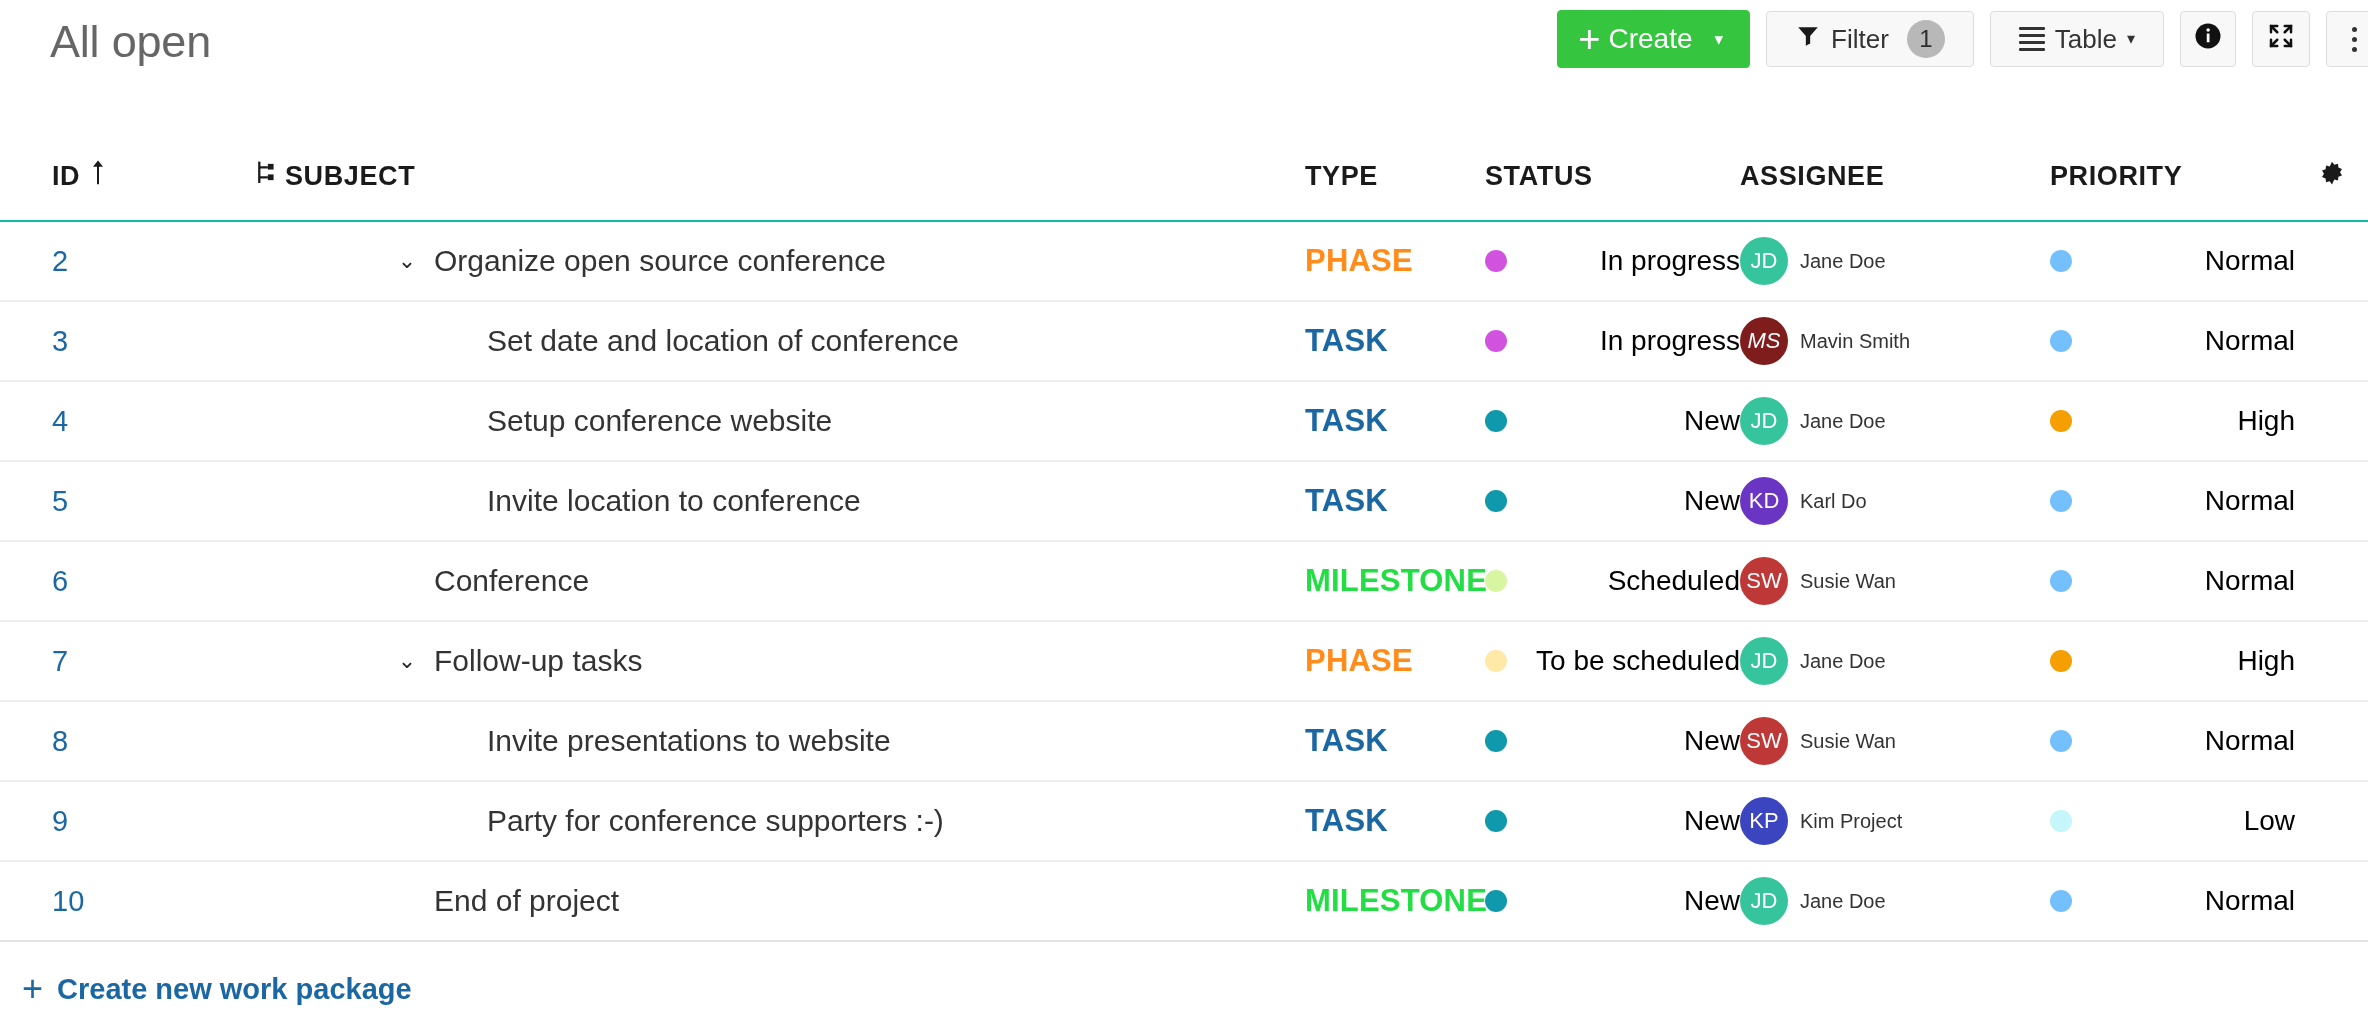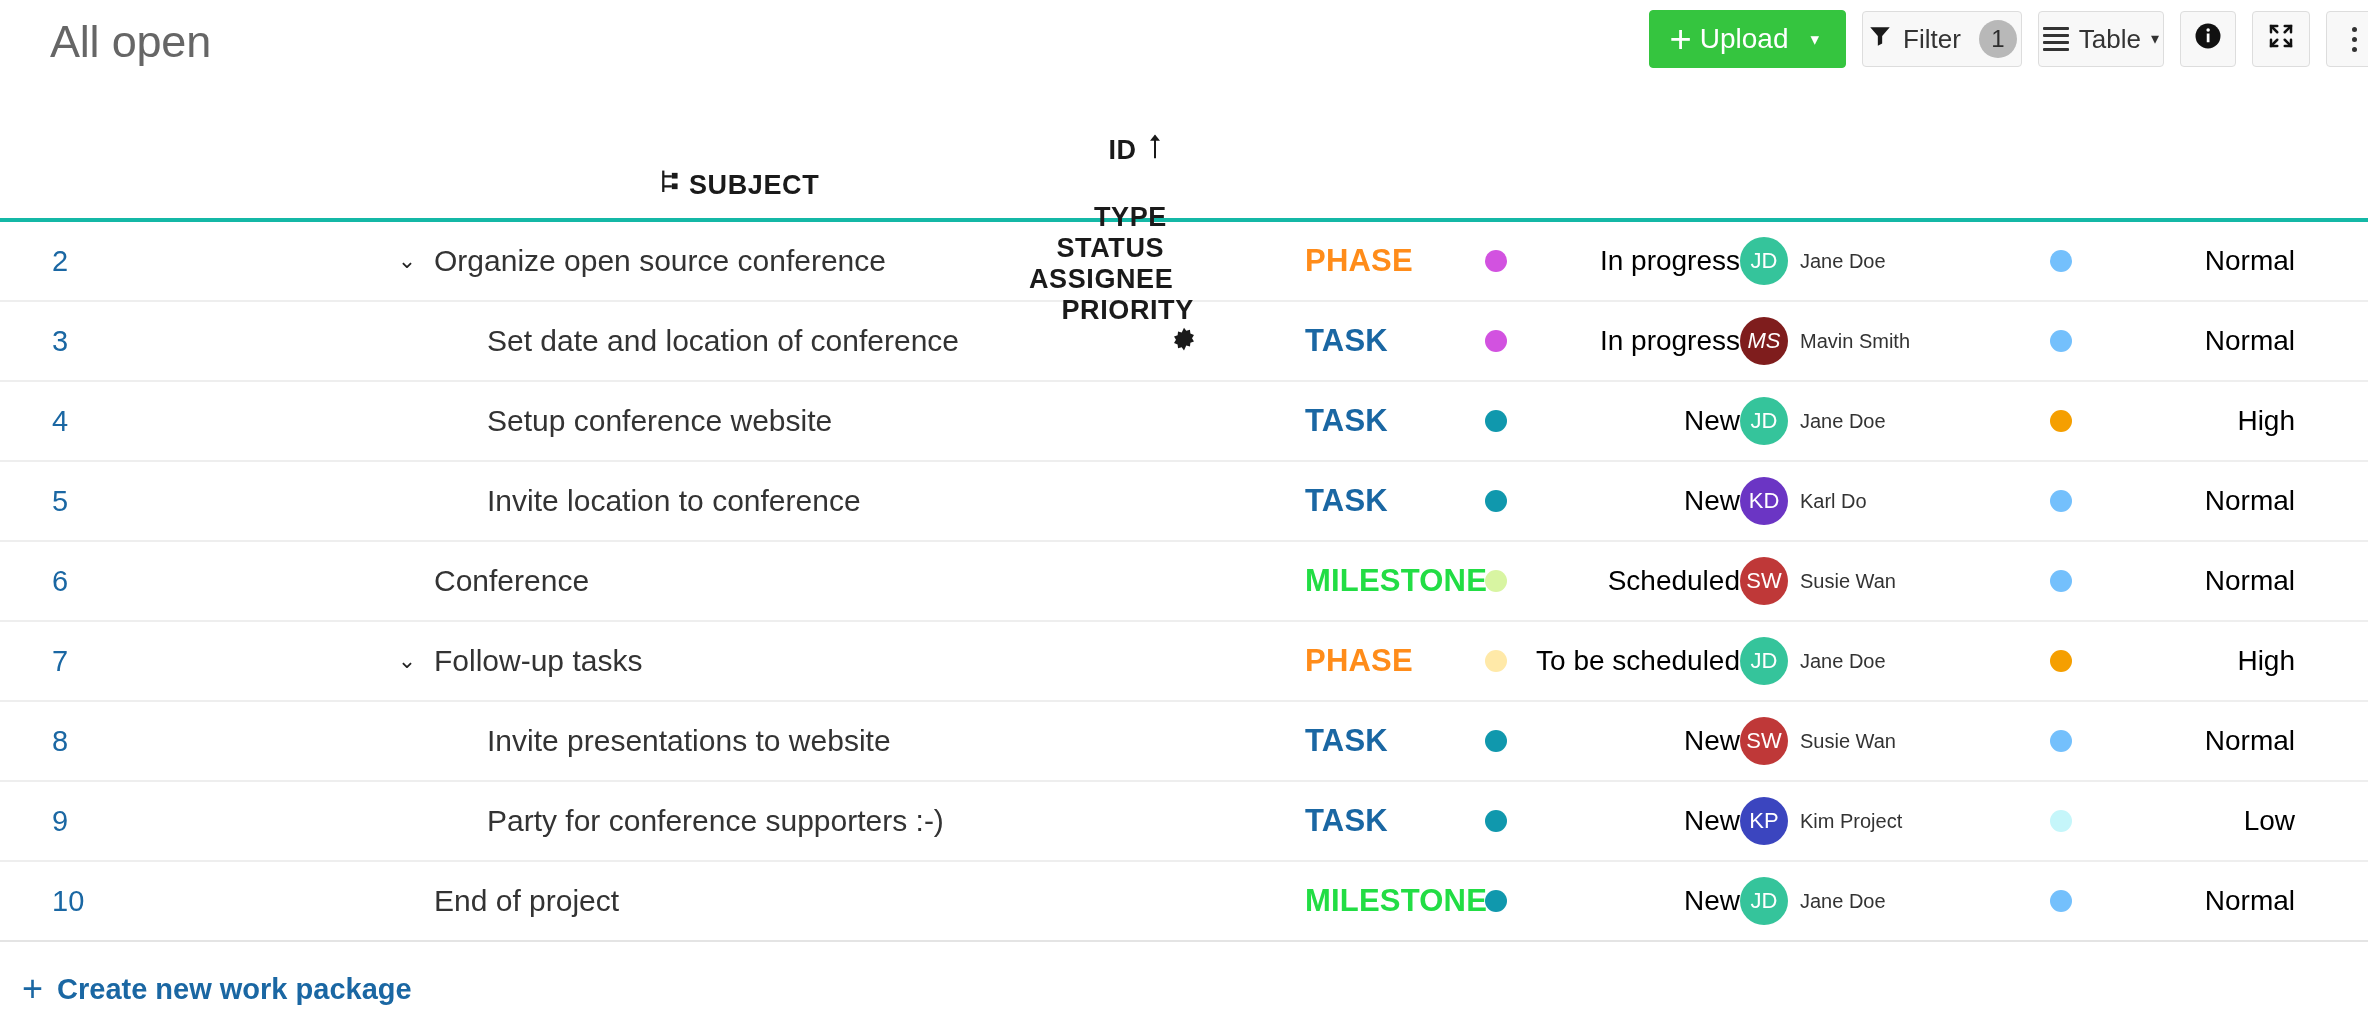--- a/index.html
+++ b/index.html
@@ -23,21 +23,21 @@
     white-space: nowrap;
   }
   .tb-right {
     position: absolute; right: 18px; top: 10px;
     display: flex; align-items: center; gap: 16px;
   }
   .btn {
     display: inline-flex; align-items: center; justify-content: center;
     border: 1px solid #dddddd; background: #f8f8f8; border-radius: 4px;
     height: 56px; color: #333; font-size: 26px; cursor: pointer;
-    padding: 0 4px; gap: 10px; white-space: nowrap;
+    padding: 0 28px; gap: 10px; white-space: nowrap;
   }
   .btn-create {
     background: #35c53f; border: 1px solid #35c53f; color: #ffffff;
     height: 58px; padding: 0 26px 0 20px; font-size: 28px; gap: 6px;
     border-radius: 4px;
   }
   .btn-create .plus { font-size: 38px; line-height: 1; font-weight: 300; margin-right: 2px; }
   .btn-create .caret { margin-left: 16px; font-size: 17px; }
   .caret { font-size: 16px; line-height: 1; }
   .filter-badge {
@@ -51,21 +51,21 @@
   .bars { display:inline-block; width: 26px; }
   .bars i { display:block; height:3px; background:#333; margin-bottom:4px; border-radius:1px; }
   .bars i:last-child { margin-bottom:0; }
   .dots-v { display:flex; flex-direction:column; gap:5px; align-items:center; }
   .dots-v b { width:5px; height:5px; border-radius:50%; background:#333; display:block; }
 
   
   .table { position: absolute; left: 0; top: 132px; width: 2368px; }
   .row { display: flex; align-items: center; width: 2368px; }
   .thead {
-    height: 90px; border-bottom: 4px solid #14b8a6; flex-direction: column;
+    height: 90px; border-bottom: 2px solid #14b8a6;
   }
   .th {
     font-size: 27px; font-weight: 700; color: #1a1a1a; letter-spacing: 0.6px;
     display: flex; align-items: center; gap: 10px;
   }
   .tr { height: 80px; border-bottom: 2px solid #eeeeee; }
   .tr:last-of-type { border-bottom: 2px solid #e4e4e4; }
 
   .c-id       { width: 255px; padding-left: 52px; }
   .c-subject  { width: 1050px; }
@@ -117,21 +117,21 @@
 
 <div class="page">
 
   <div class="toolbar">
     <div class="page-title">All open</div>
 
     <div class="tb-right">
 
       <div class="btn btn-create">
         <span class="plus">+</span>
-        <span>Upload</span>
+        <span>Create</span>
         <span class="caret">▾</span>
       </div>
 
       <div class="btn">
         <span>
           <svg width="26" height="26" viewBox="0 0 24 24">
               <path d="M3 4h18l-7 8v7l-4 2v-9z" fill="#1a1a1a"></path>
             </svg>
         </span>
         <span>Filter</span>

